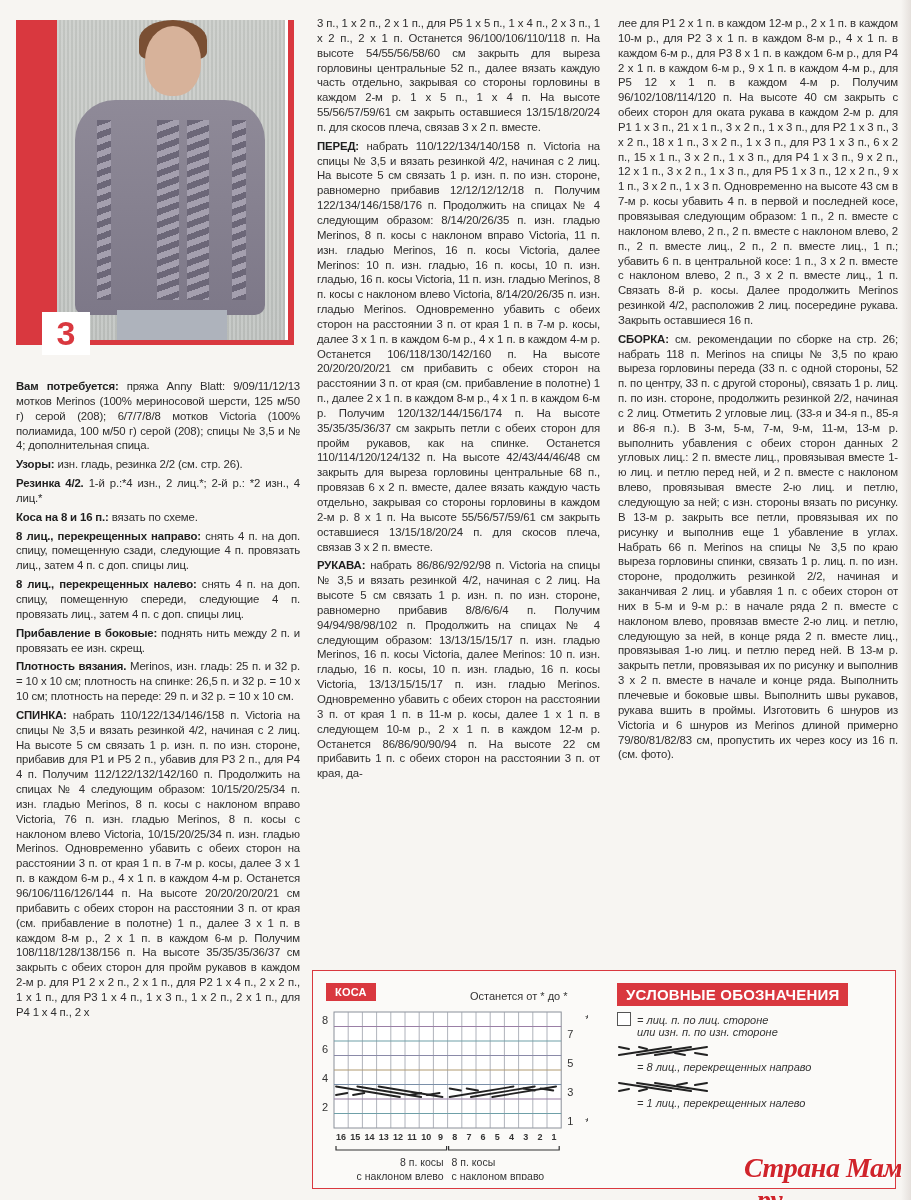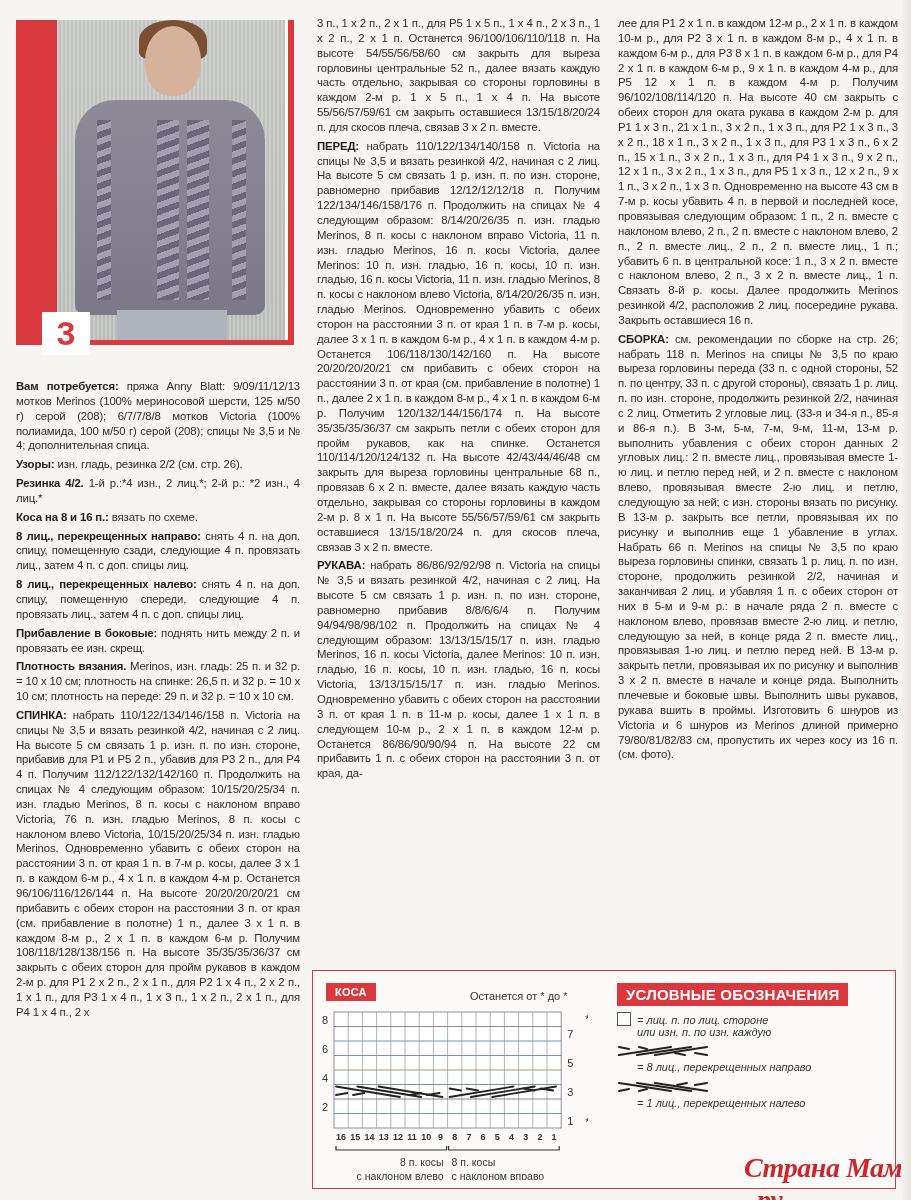--- a/index.html
+++ b/index.html
@@ -156,21 +156,21 @@
       <text x="125.6" y="172" font-size="10.5" fill="#333" text-anchor="end">с наклоном влево</text>
       <text x="133.6" y="158" font-size="10.5" fill="#333" text-anchor="start">8 п. косы</text>
       <text x="133.6" y="172" font-size="10.5" fill="#333" text-anchor="start">с наклоном вправо</text>
     </g>
 </svg>
 
 <div class="redlabel" style="left:617px;top:983px;font-size:15px;text-align:right;">УСЛОВНЫЕ ОБОЗНАЧЕНИЯ</div>
 
 <div class="legend-item" style="left:617px;top:1012px;">
   <span style="display:inline-block;width:12px;height:12px;border:1px solid #555;vertical-align:-2px;background:#fff;margin-right:6px;"></span><span>= лиц. п. по лиц. стороне</span><br>
-  <span style="display:inline-block;width:20px;"></span><span>или изн. п. по изн. каждую</span>
+  <span style="display:inline-block;width:20px;"></span><span>или изн. п. по изн. стороне</span>
 </div>
 
 <svg style="position:absolute;left:615px;top:1043px;" width="110" height="16">
   <g stroke="#222" stroke-width="2" stroke-linecap="round">
     <line x1="4" y1="12" x2="56" y2="4"></line>
       <line x1="22" y1="12" x2="76" y2="4"></line>
       <line x1="40" y1="12" x2="92" y2="4"></line>
     <line x1="4" y1="4" x2="14" y2="6"></line>
       <line x1="24" y1="4" x2="32" y2="6"></line>
       <line x1="60" y1="10" x2="70" y2="12"></line>

